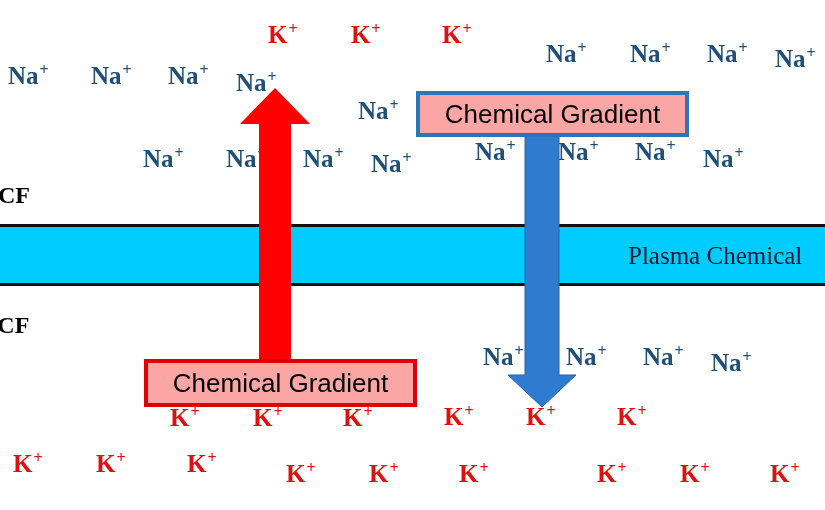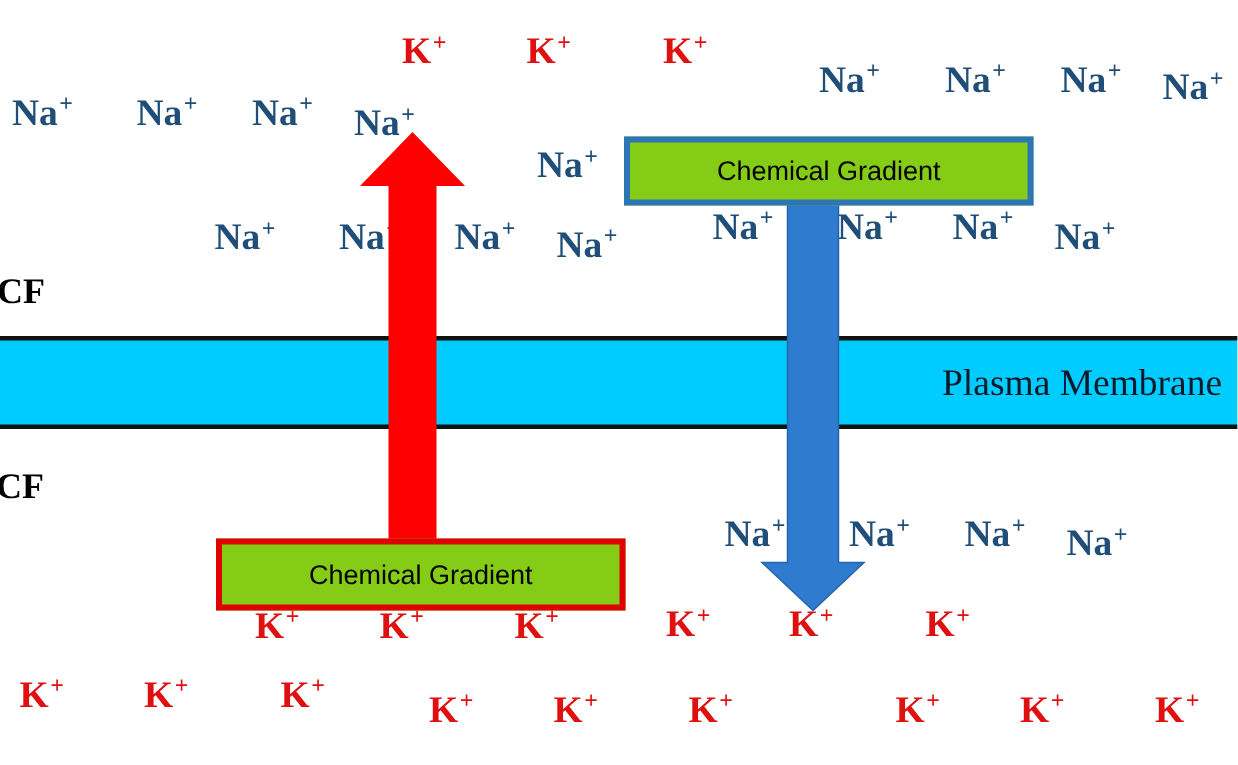--- a/index.html
+++ b/index.html
@@ -6,34 +6,34 @@
   body { width: 825px; height: 510px; overflow: hidden; background: #ffffff; position: relative; }
   .stage { position: absolute; left: 0; top: 0; width: 825px; height: 510px; overflow: hidden; }
   .ion { position: absolute; font-family: "Liberation Serif", serif; font-weight: bold; font-size: 25px; line-height: 1; white-space: nowrap; }
   .ion sup { font-size: 16px; font-weight: bold; vertical-align: 9px; line-height: 0; margin-left: 1px; }
   .na { color: #1F4E79; }
   .k { color: #E01010; }
   .region-label { position: absolute; font-family: "Liberation Serif", serif; font-weight: bold; font-size: 24px; color: #000; line-height: 1; }
   .membrane { position: absolute; left: 0; top: 224px; width: 825px; height: 62px; background: #00CCFF; border-top: 3px solid #111; border-bottom: 3px solid #111; box-sizing: border-box; }
   .membrane-label { position: absolute; left: 628px; top: 243px; font-family: "Liberation Serif", serif; font-size: 25px; color: #0b1a2a; white-space: nowrap; line-height: 1; }
   .arrow { position: absolute; }
-  .grad-box { position: absolute; background: #84cc16; box-sizing: border-box; font-family: "Liberation Sans", sans-serif; font-size: 18px; color: #000; display: flex; align-items: center; justify-content: center; white-space: nowrap; }
+  .grad-box { position: absolute; background: #fca5a5; box-sizing: border-box; font-family: "Liberation Sans", sans-serif; font-size: 26px; color: #000; display: flex; align-items: center; justify-content: center; white-space: nowrap; }
   .grad-box.blue { border: 4px solid #2E75B6; }
   .grad-box.red { border: 4px solid #E00000; }
 </style>
 </head>
 <body>
 
 <div class="stage">
 
   <div class="region-label" style="left:-18px; top:183px;">ECF</div>
   <div class="region-label" style="left:-12px; top:313px;">ICF</div>
 
   <div class="membrane"></div>
-  <div class="membrane-label">Plasma Membrane</div>
+  <div class="membrane-label">Plasma Chemical</div>
 
   <div id="ions">
       <div class="ion k" style="left: 268px; top: 22px;"><span>K</span><sup>+</sup></div>
       <div class="ion k" style="left: 351px; top: 22px;"><span>K</span><sup>+</sup></div>
       <div class="ion k" style="left: 442px; top: 22px;"><span>K</span><sup>+</sup></div>
       <div class="ion na" style="left: 546px; top: 41px;"><span>Na</span><sup>+</sup></div>
       <div class="ion na" style="left: 630px; top: 41px;"><span>Na</span><sup>+</sup></div>
       <div class="ion na" style="left: 707px; top: 41px;"><span>Na</span><sup>+</sup></div>
       <div class="ion na" style="left: 775px; top: 46px;"><span>Na</span><sup>+</sup></div>
       <div class="ion na" style="left: 8px; top: 63px;"><span>Na</span><sup>+</sup></div>

